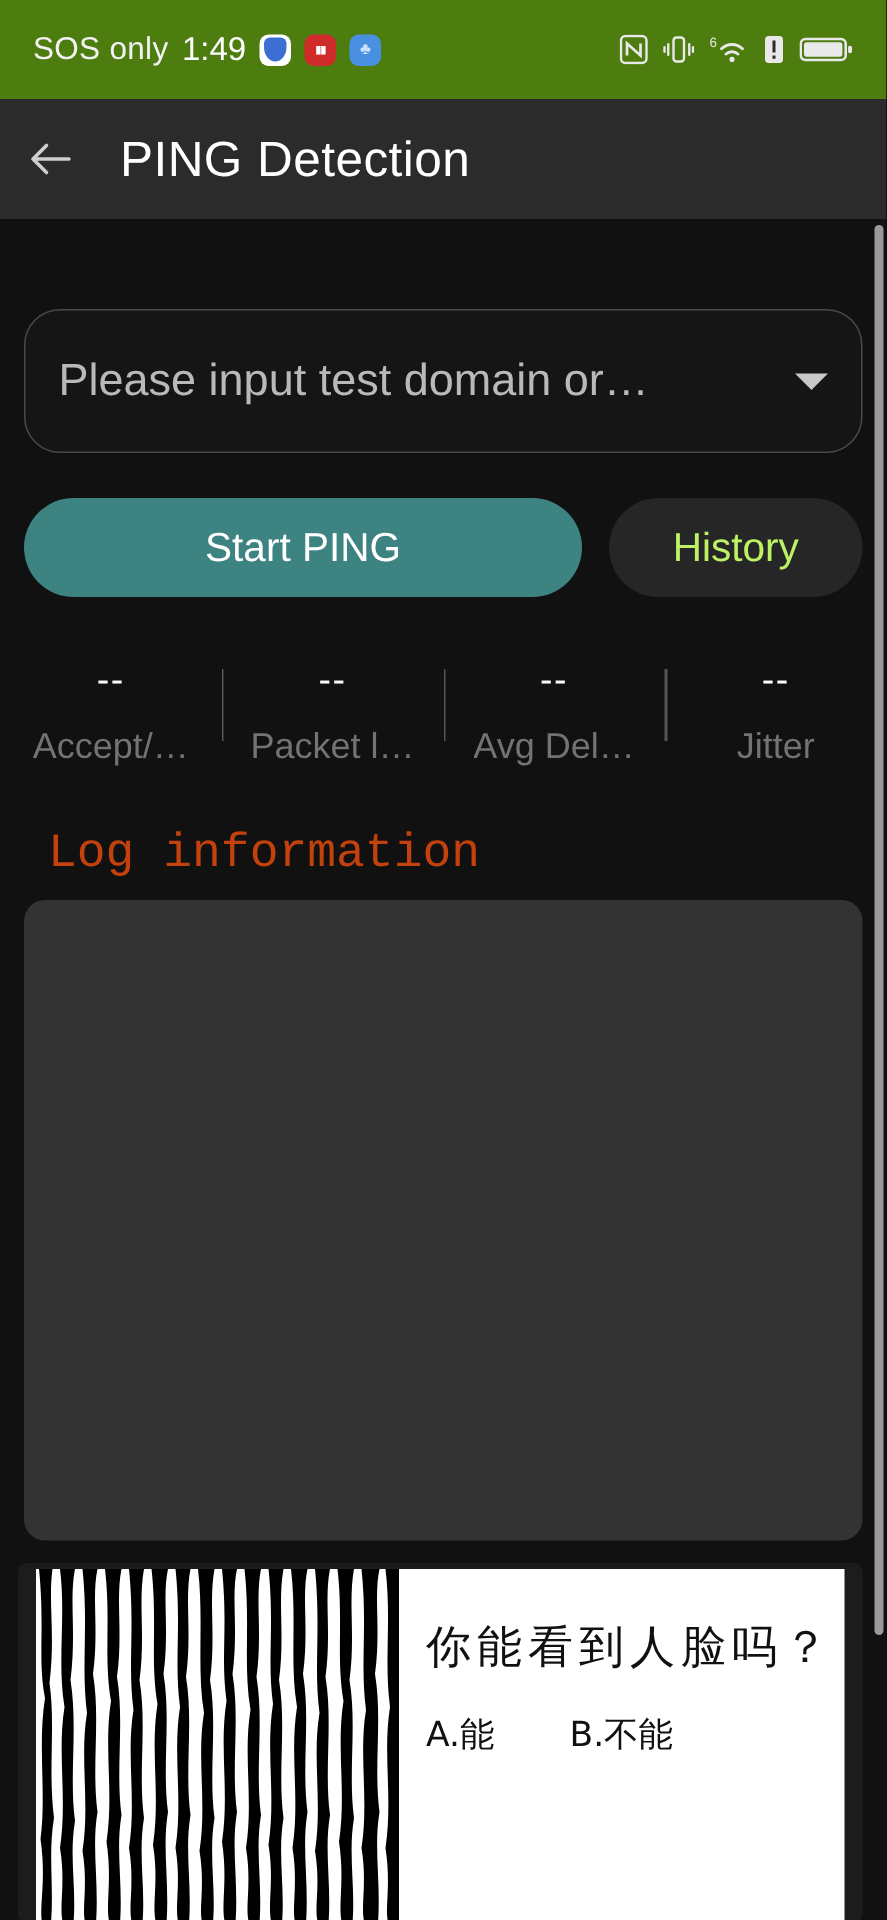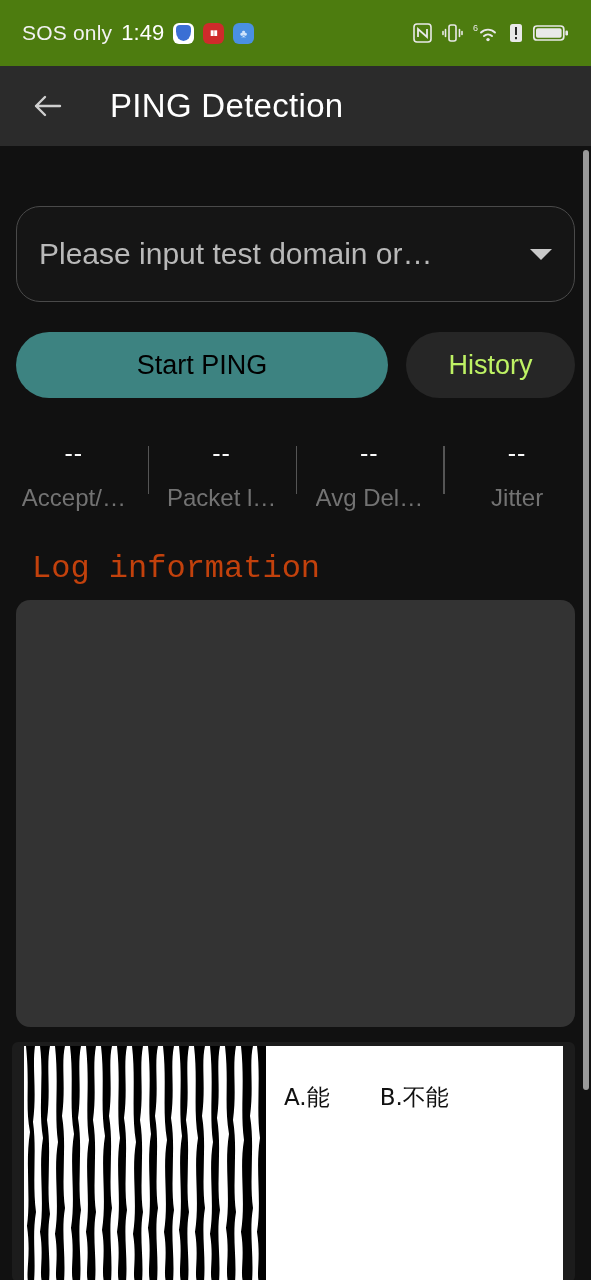--- a/index.html
+++ b/index.html
@@ -32,21 +32,21 @@
   .ic-blue { background:#4a90e2; }
   .ic-blue .sm { color:#cfe4fb; font-size:11px; line-height:1; }
 
   .sb-right { margin-left:auto; display:flex; align-items:center; gap:10px; }
   .sb-right svg { display:block; }
 
   
   .appbar {
     position:absolute; top:66px; left:0; width:591px; height:80px;
     background:#2b2b2b;
-    display:flex; align-items:center; padding-left:30px; gap:44px;
+    display:flex; align-items:center; padding-left:16px; gap:28px;
   }
   .back-btn { width:36px; height:36px; display:flex; align-items:center;
               justify-content:center; cursor:pointer; }
   .title { color:#ffffff; font-size:33px; font-weight:400; letter-spacing:.3px; }
 
   
   .content {
     position:absolute; top:146px; left:0; width:591px; height:1134px;
     background:#111111; overflow:hidden;
   }
@@ -65,21 +65,21 @@
     margin-left:10px; flex:none;
   }
 
   .btn-row { position:absolute; left:16px; top:186px; width:559px; height:66px; }
   .btn {
     position:absolute; top:0; height:66px; border-radius:33px;
     display:flex; align-items:center; justify-content:center;
     font-size:27px; cursor:pointer; border:none;
     font-family:"Liberation Sans", sans-serif;
   }
-  .btn-start { left:0; width:372px; background:#3d8381; color:#000000; }
+  .btn-start { left:0; width:372px; background:#3d8381; color:#ffffff; }
   .btn-history { left:390px; width:169px; background:#262626; color:#bef264; }
 
   
   .stats {
     position:absolute; left:0; top:286px; width:591px; height:96px;
     display:flex;
   }
   .stat { flex:1; position:relative; display:flex; flex-direction:column;
           align-items:center; justify-content:flex-start; padding-top:4px; }
   .stat .val { color:#fafafa; font-size:25px; line-height:34px;
@@ -251,20 +251,21 @@
               <path d="M155 0 C159 38 154 60 158 90 C153 122 160 150 155 184 C159 208 154 224 157 236 L164 236 C166 212 161 190 165 166 C161 136 167 104 162 74 C166 44 161 22 165 0 Z"></path>
               <path d="M170 0 C174 34 169 62 174 92 C169 124 176 152 171 186 C175 210 170 228 173 236 L180 236 C182 208 177 186 181 162 C177 132 183 100 178 70 C182 40 177 18 181 0 Z"></path>
               <path d="M186 0 C190 40 185 66 189 96 C184 126 191 156 186 188 C190 212 185 226 188 236 L195 236 C197 210 192 188 196 164 C192 134 198 102 193 72 C197 42 192 20 196 0 Z"></path>
               <path d="M201 0 C205 36 200 58 205 88 C200 120 207 148 202 182 C206 208 201 224 204 236 L211 236 C213 212 208 190 212 166 C208 136 214 104 209 74 C213 44 208 22 212 0 Z"></path>
               <path d="M217 0 C221 38 216 64 220 94 C215 124 222 154 217 186 C221 210 216 226 219 236 L228 236 C230 208 225 186 229 162 C225 132 231 100 226 70 C230 40 225 18 229 0 Z"></path>
               <path d="M233 0 C237 34 232 62 236 92 C231 124 238 152 233 186 C237 212 232 228 235 236 L242 236 L242 0 Z"></path>
             </g>
           </svg>
         </div>
         <div class="ad-text">
+          <div class="ad-l2">你能看到人脸吗？</div>
           <div class="ad-l3">
             <span>A.能</span>
             <span>B.不能</span>
           </div>
         </div>
       </div>
     </div>
 
   </div>
 

